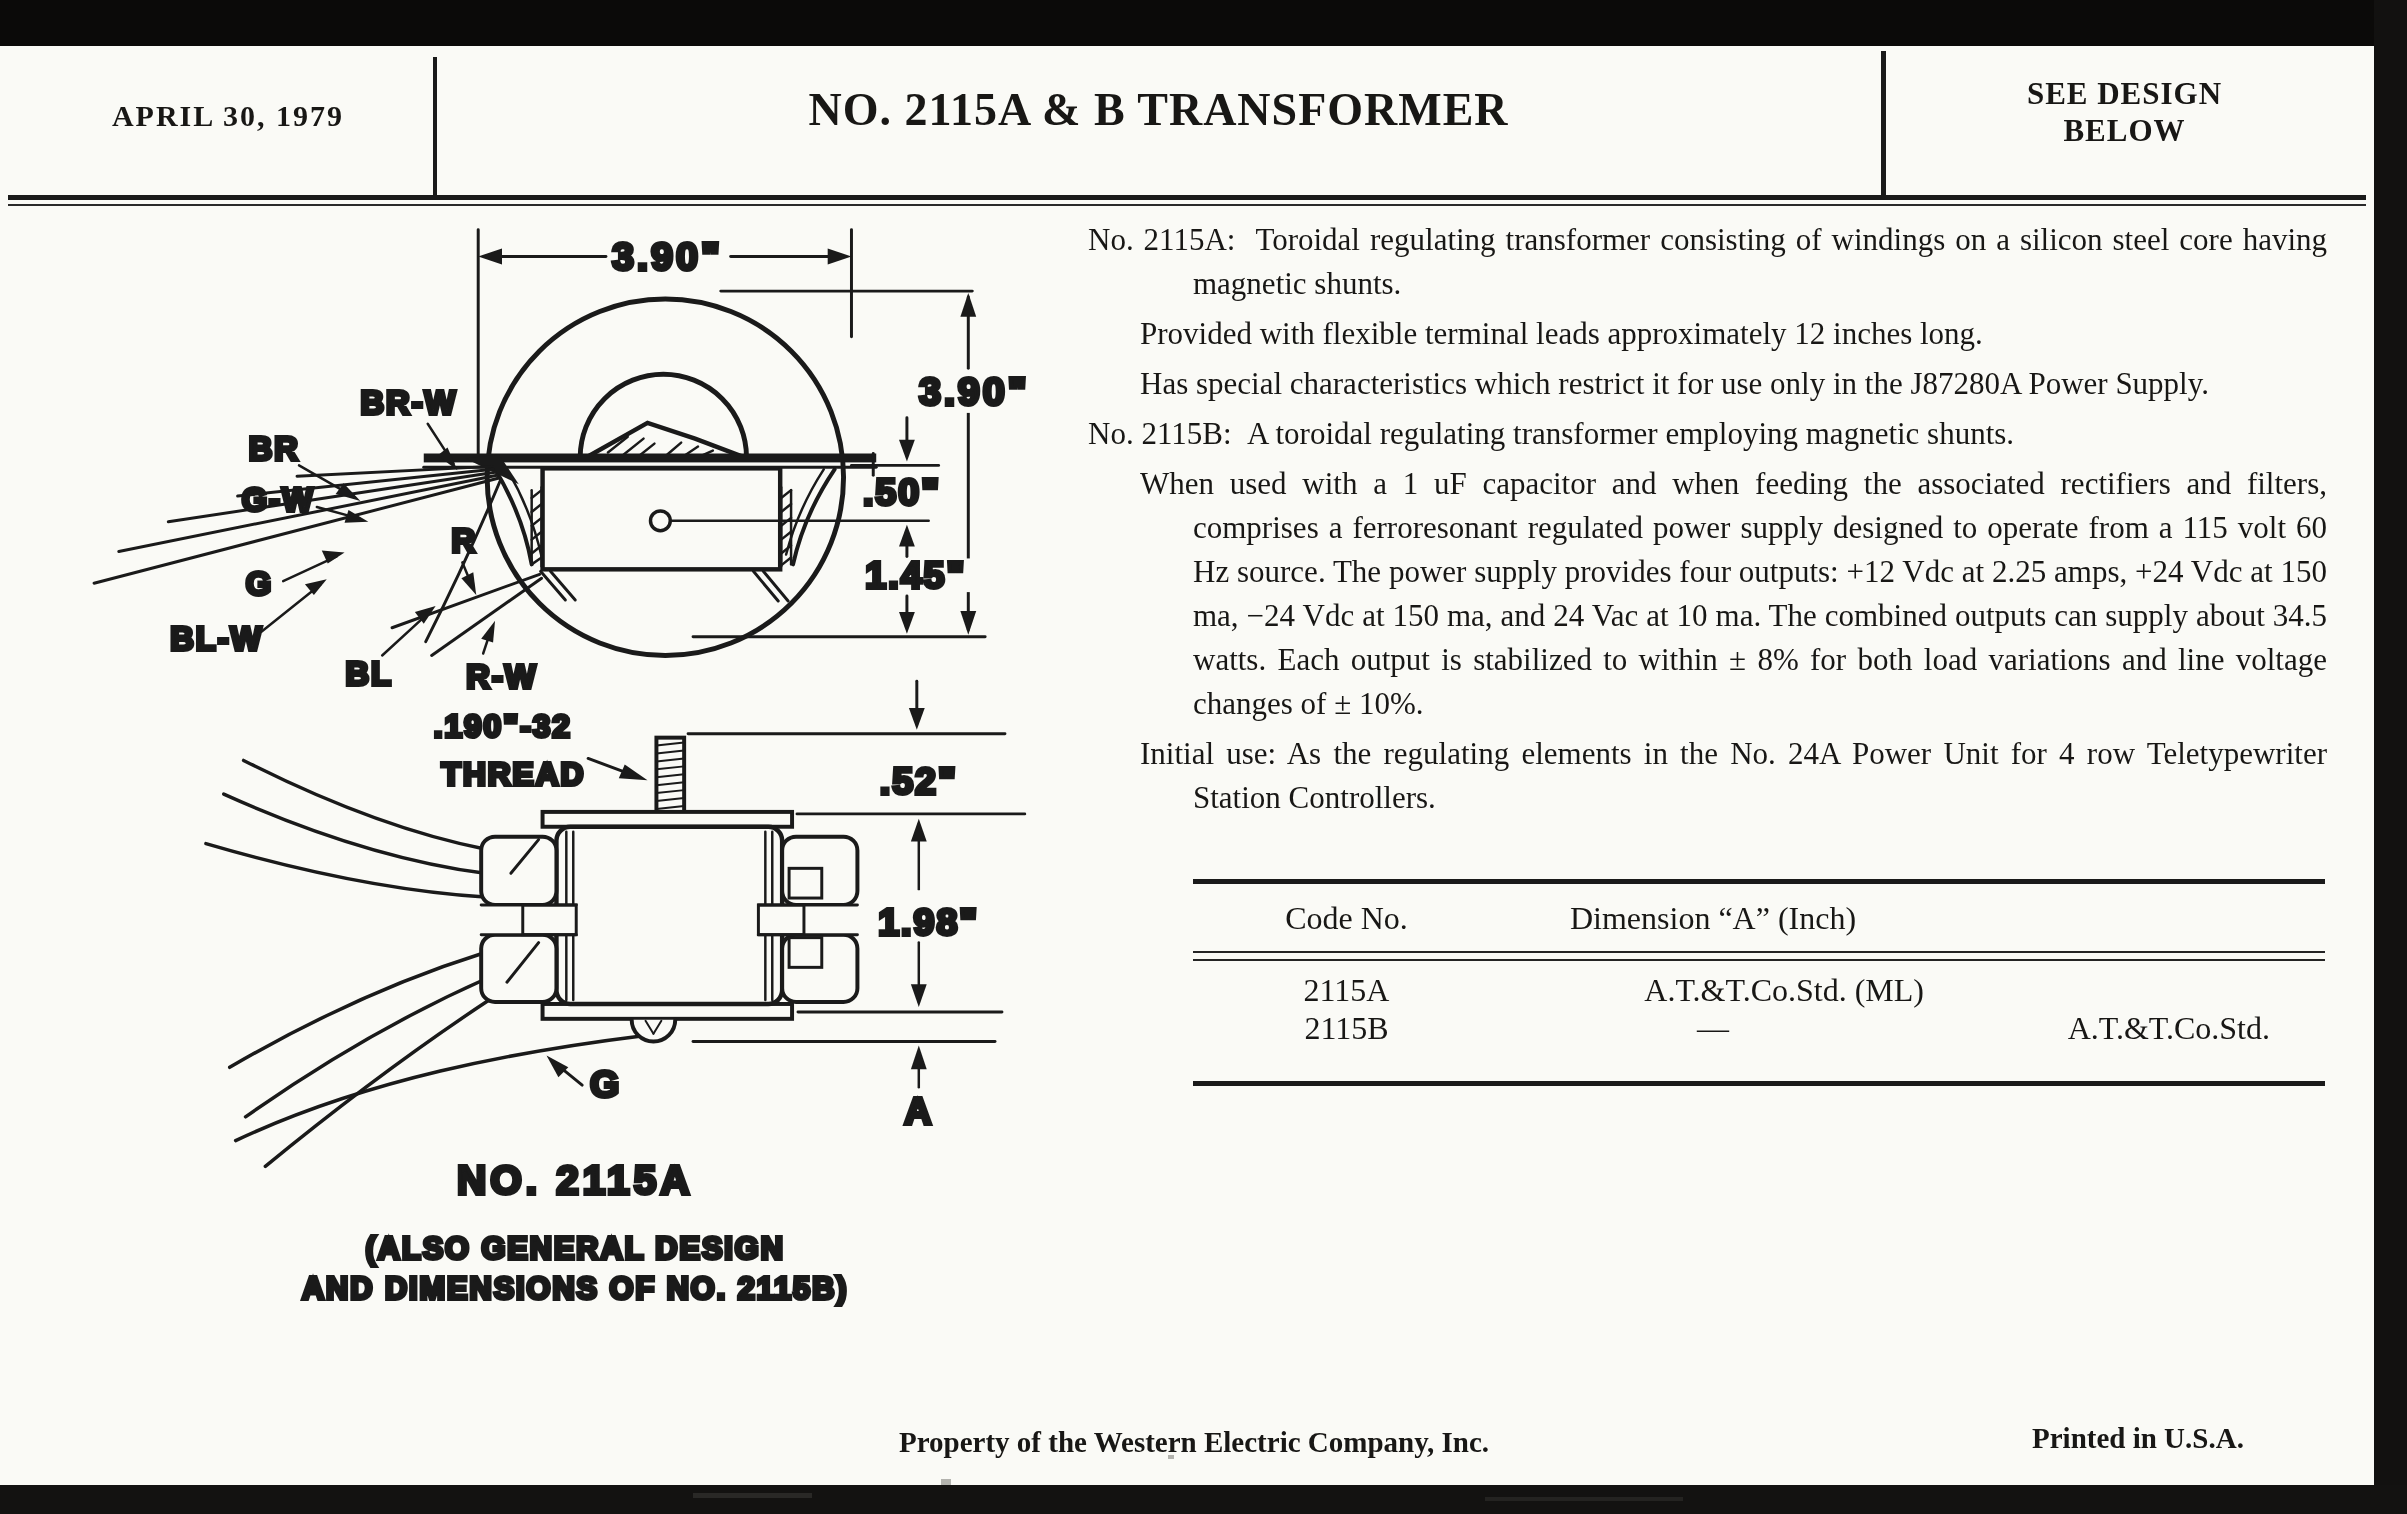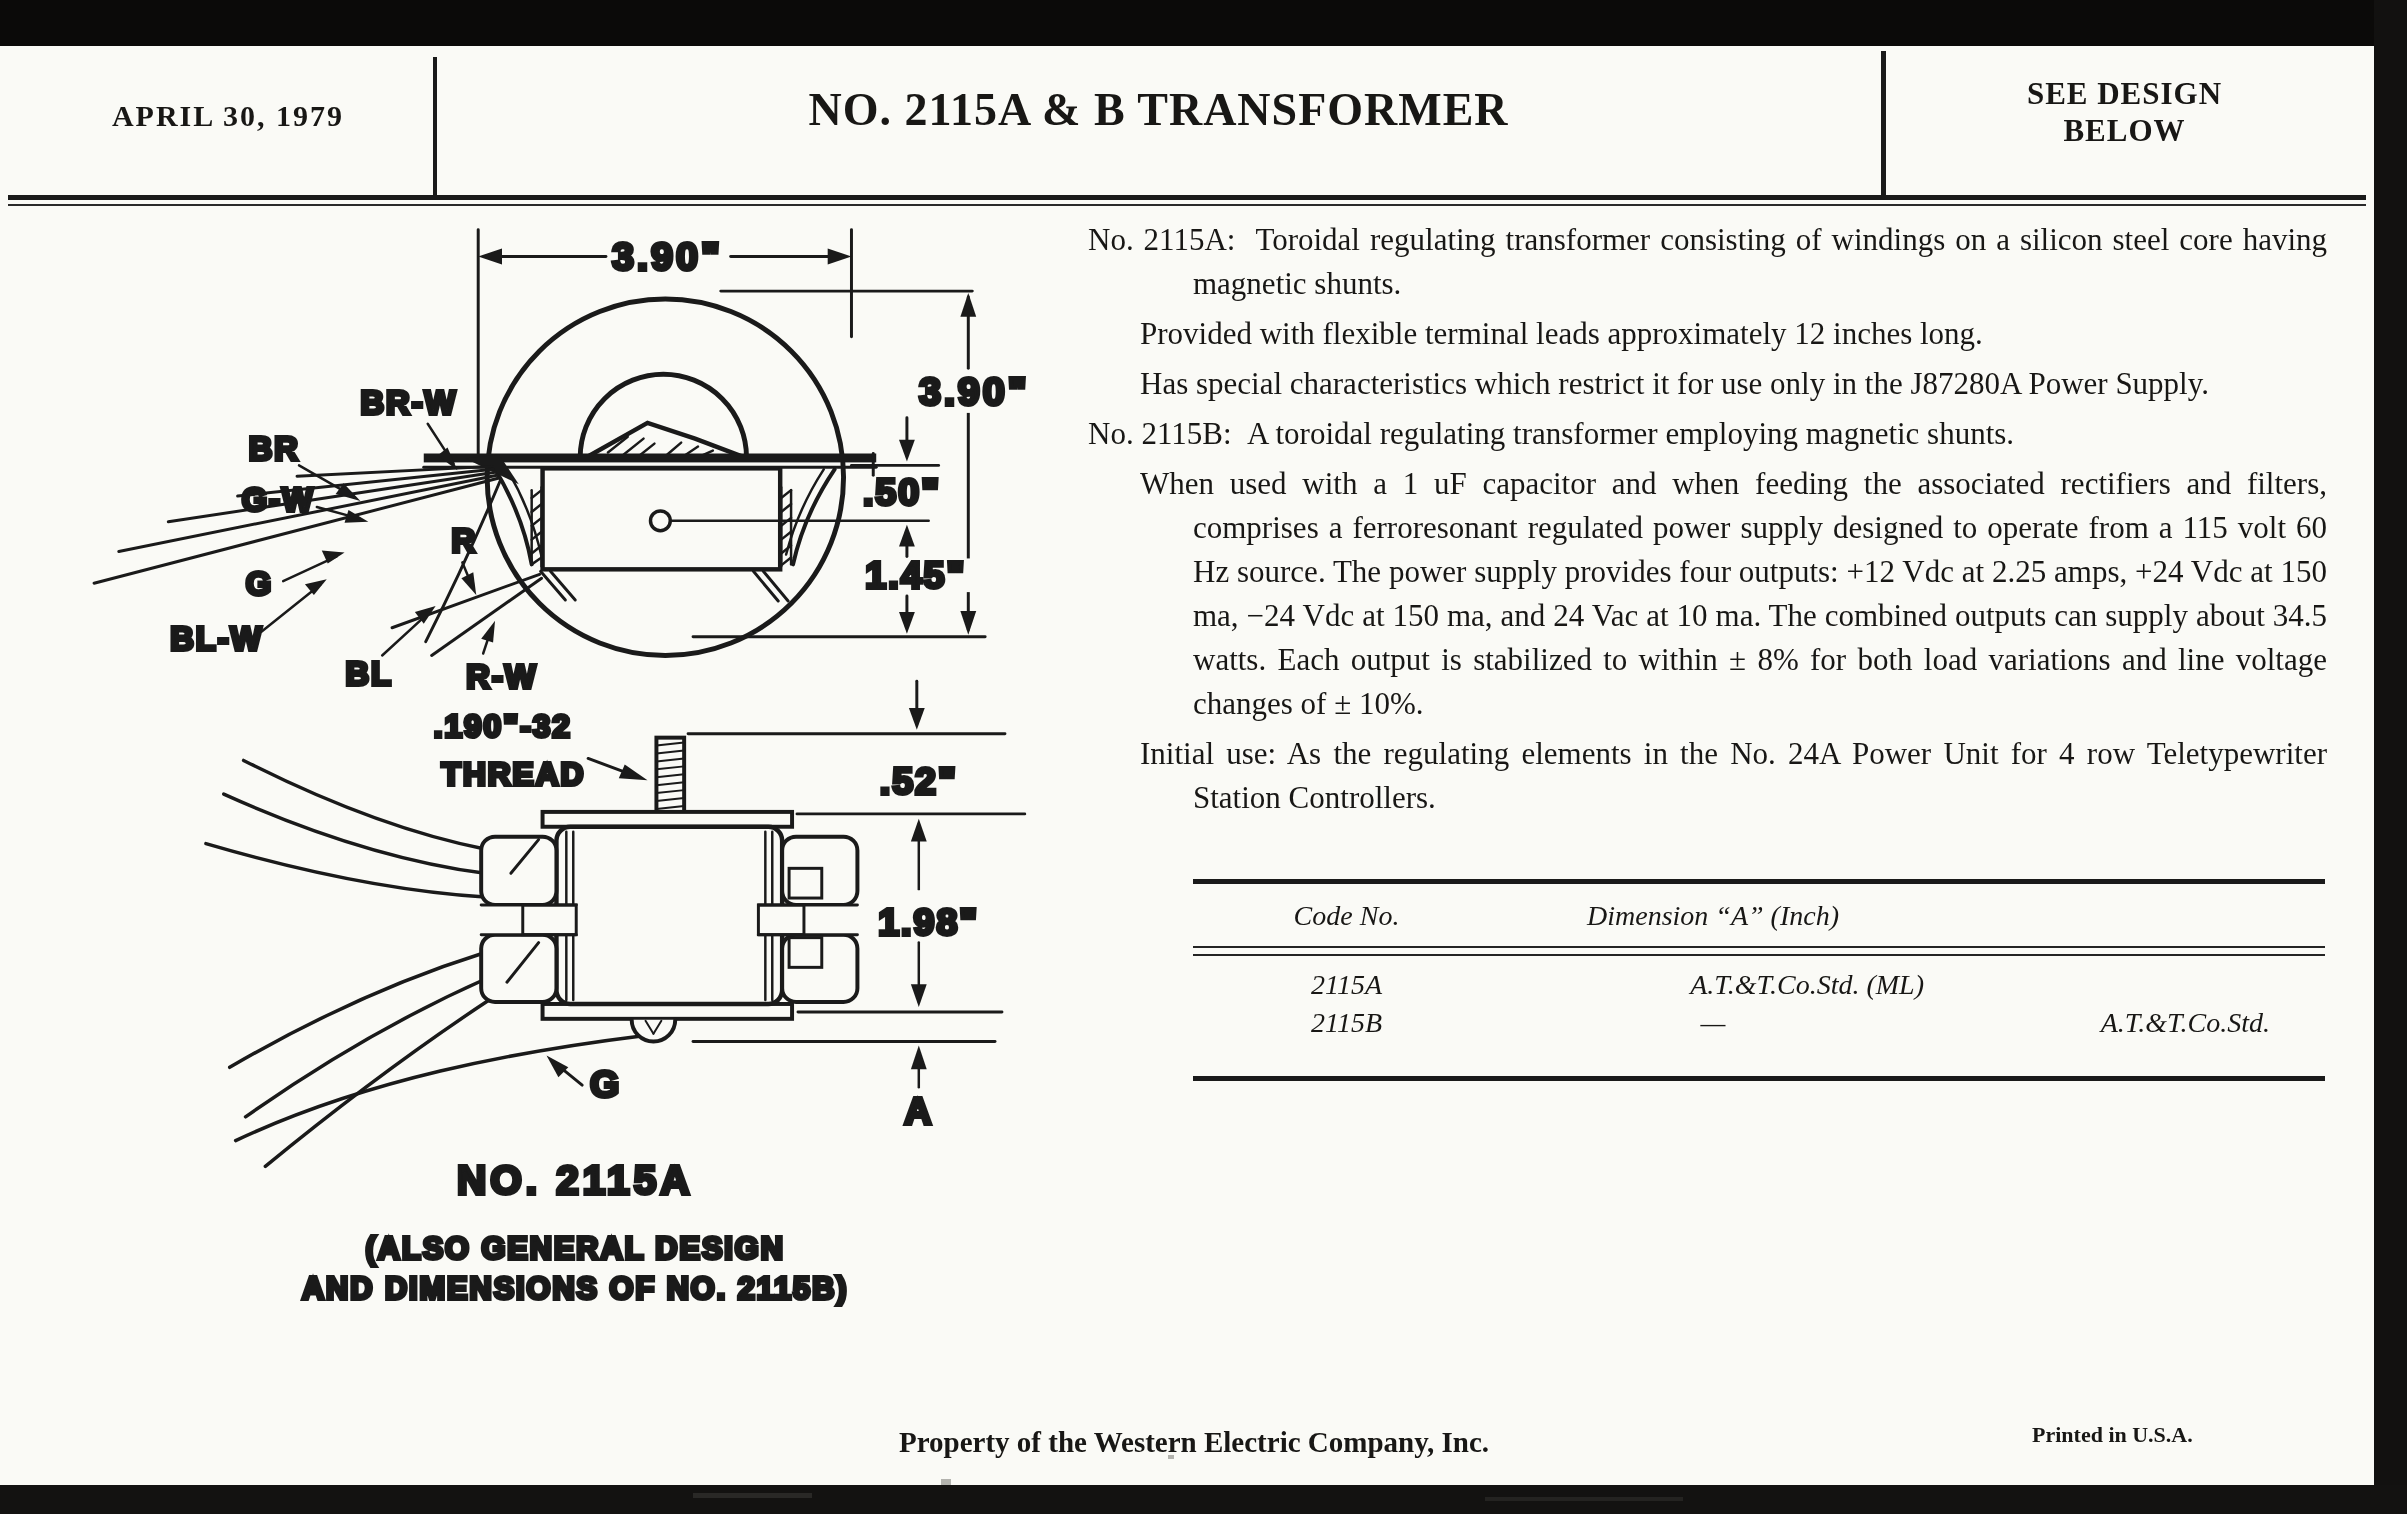--- a/index.html
+++ b/index.html
@@ -17,33 +17,33 @@
   .hrule-b{left:8px;top:204px;width:2358px;height:2px;background:#2a2a2a;}
   
   #specs{left:1193px;top:218px;width:1134px;font-size:31px;line-height:44px;text-align:justify;}
   #specs p{margin:0 0 6px 0;}
   .p-main{margin-left:105px;text-indent:-105px;}
   .p-sub{margin-left:105px;text-indent:-53px;}
   
   #ratings-table{left:1193px;top:879px;width:1132px;}
   .trule-heavy{height:5px;background:#1a1a1a;}
   .trule-thin{height:2px;background:#242424;}
-  .thead-row,.tbody-row{display:grid;grid-template-columns:307px 426px 399px;font-size:28px;font-style:italic;}
+  .thead-row,.tbody-row{display:grid;grid-template-columns:307px 426px 399px;font-size:32px;}
   .thead-row{padding:16px 0 14px 0;}
   .th{text-align:center;}
   .tbody{padding:10px 0 34px 0;}
   .td-code{text-align:center;}
   .td-dim{text-align:center;}
   .td-rating{text-align:right;padding-right:2px;}
   .tbody-row.row2 .td-rating{padding-right:55px;}
   .tbody-row{line-height:38px;}
   .gap6{height:6px;}
   
   .footer-left{left:899px;top:1426px;font-size:29px;font-weight:bold;}
-  .footer-right{left:2032px;top:1422px;font-size:22px;font-weight:bold;}
+  .footer-right{left:2032px;top:1422px;font-size:29px;font-weight:bold;}
   
   .topbar{left:0;top:0;width:2408px;height:46px;background:#0b0a09;}
   .rightbar{left:2374px;top:0;width:34px;height:1515px;background:#121110;}
   .bottombar{left:0;top:1485px;width:2408px;height:30px;background:#131211;}
   .smudge{background:#6b6b66;opacity:.5;}
   svg text{font-family:"Liberation Sans", sans-serif;fill:#1a1a1a;}
   .dwg-dim{font-size:38px;font-weight:bold;letter-spacing:2px;}
   .dwg-dim-lg{font-size:40px;font-weight:bold;letter-spacing:3px;}
   .dwg-lead{font-size:33px;font-weight:bold;letter-spacing:2px;}
   .dwg-small{font-size:32px;font-weight:bold;letter-spacing:2px;}

